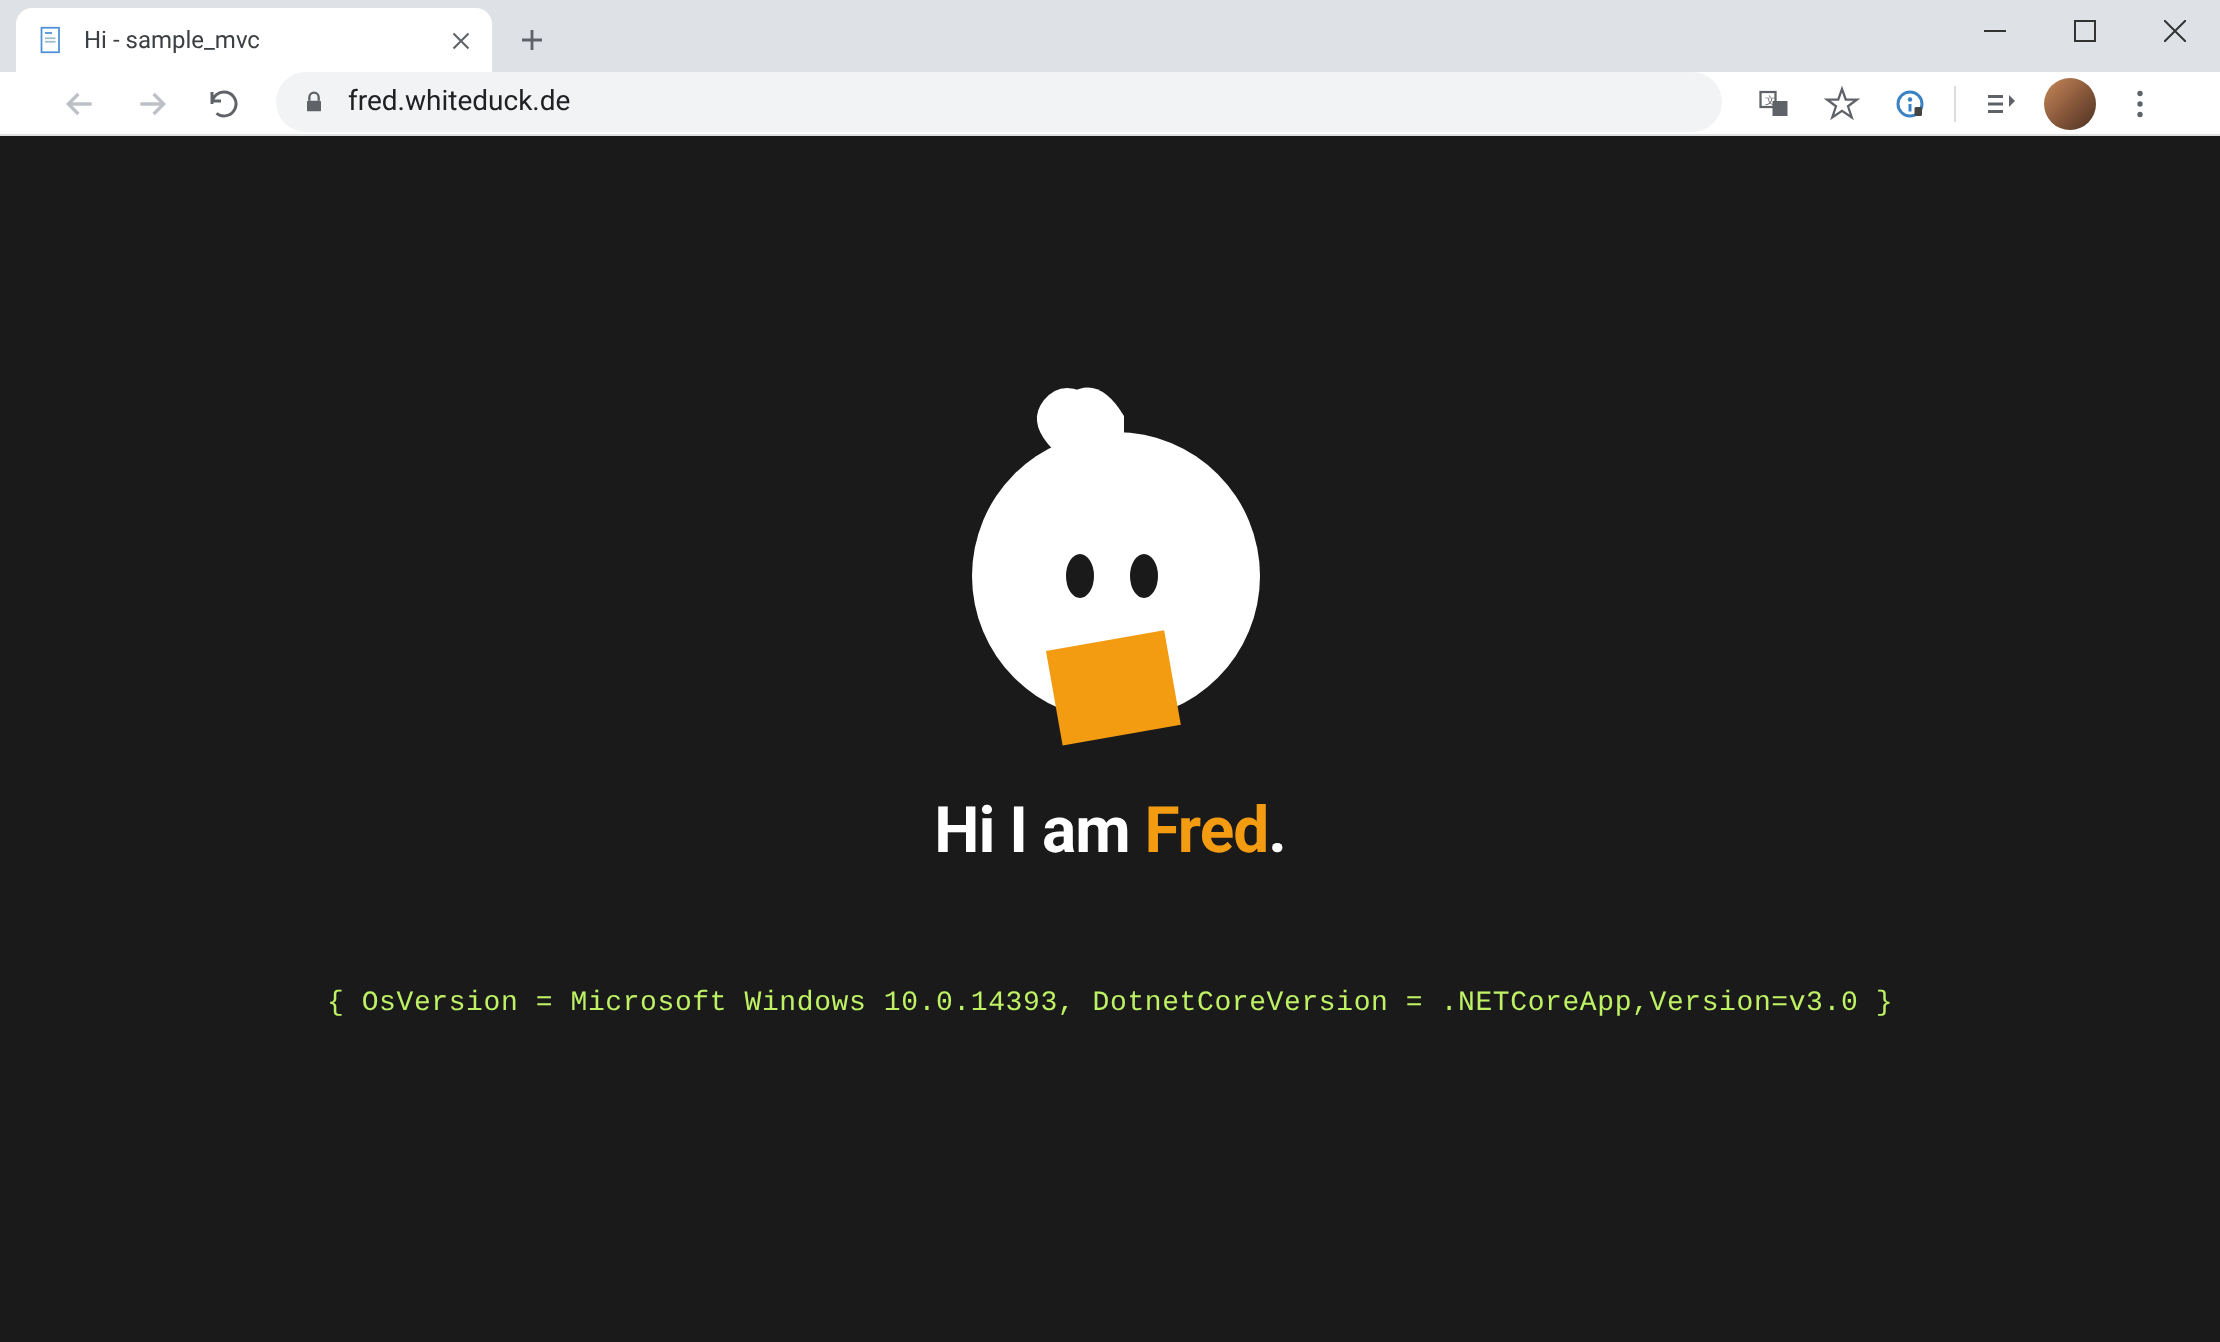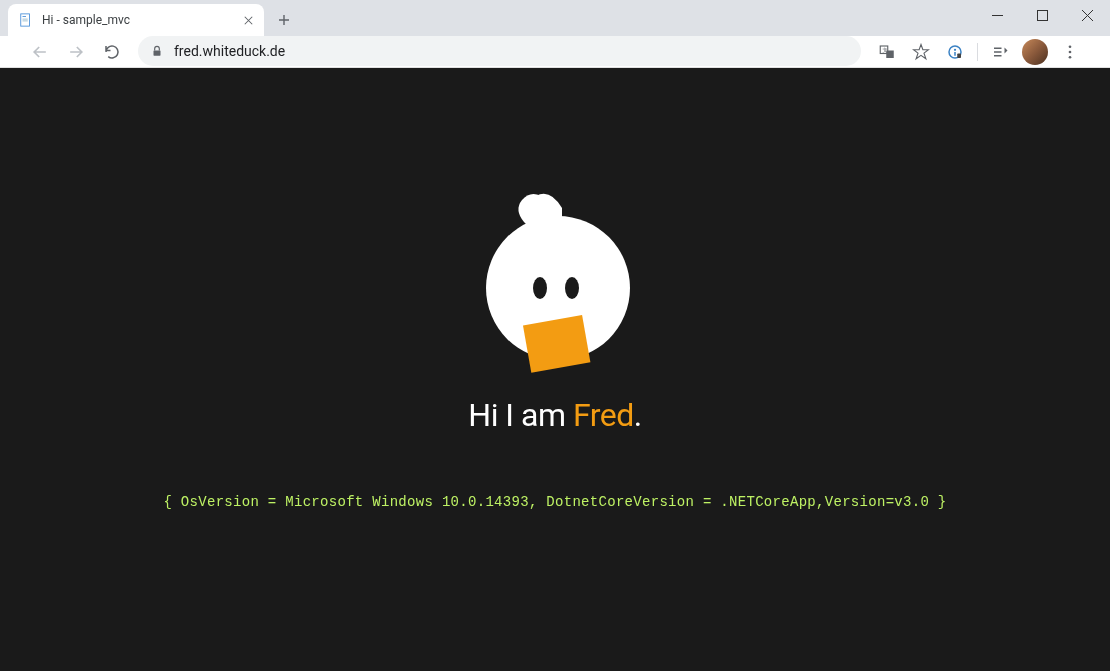--- a/index.html
+++ b/index.html
@@ -43,21 +43,21 @@
       position: absolute;
       left: 8px;
       bottom: 0;
       display: flex;
       align-items: flex-end;
       height: 36px;
     }
     .tab {
       background: #fff;
       height: 32px;
-      width: 256px;
+      width: 238px;
       border-radius: 8px 8px 0 0;
       display: flex;
       align-items: center;
       padding: 0 8px 0 10px;
       gap: 8px;
       font-size: 12px;
       color: #3c4043;
       position: relative;
     }
     .tab-favicon {
@@ -182,21 +182,21 @@
       margin-top: -50px;
     }
     .duck-logo {
       width: 170px;
       height: 200px;
       position: relative;
       margin-bottom: 16px;
     }
     .heading {
       font-size: 32px;
-      font-weight: 400;
+      font-weight: 700;
       margin-bottom: 60px;
       letter-spacing: -0.5px;
     }
     .heading .highlight {
       color: #f39c12;
     }
     .system-info {
       font-family: "Consolas", "Courier New", monospace;
       font-size: 14px;
       color: #bef264;

